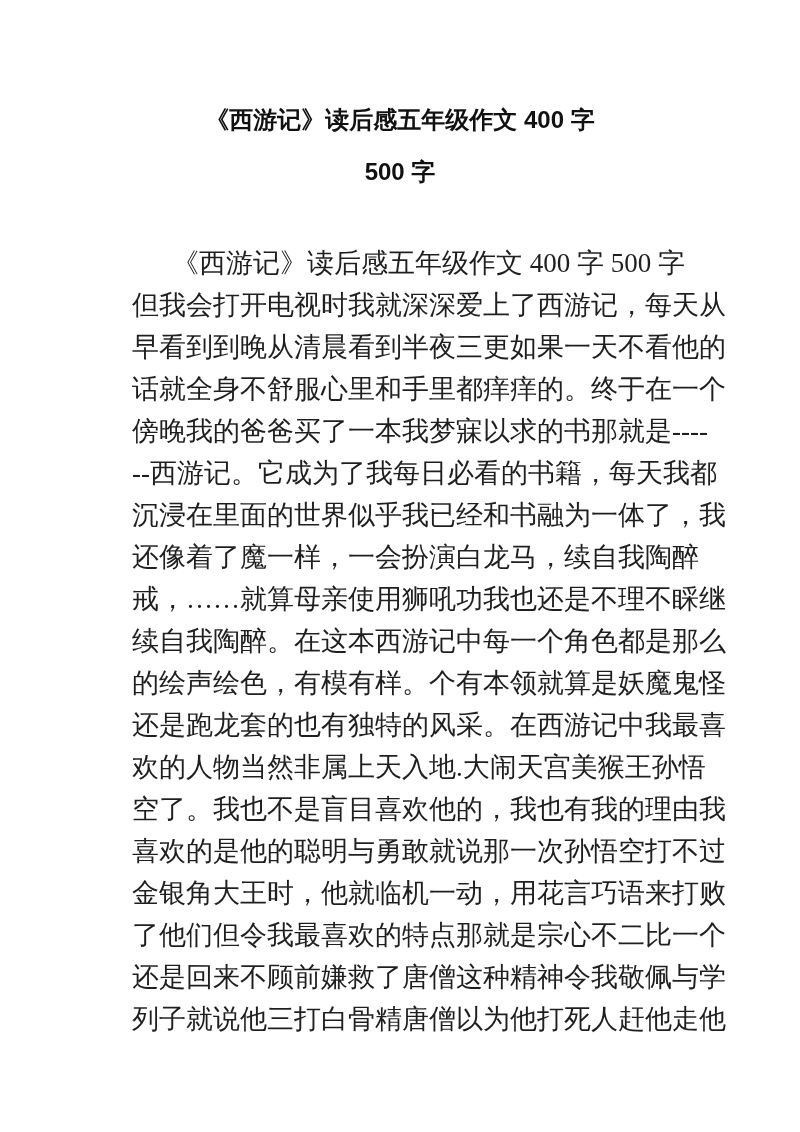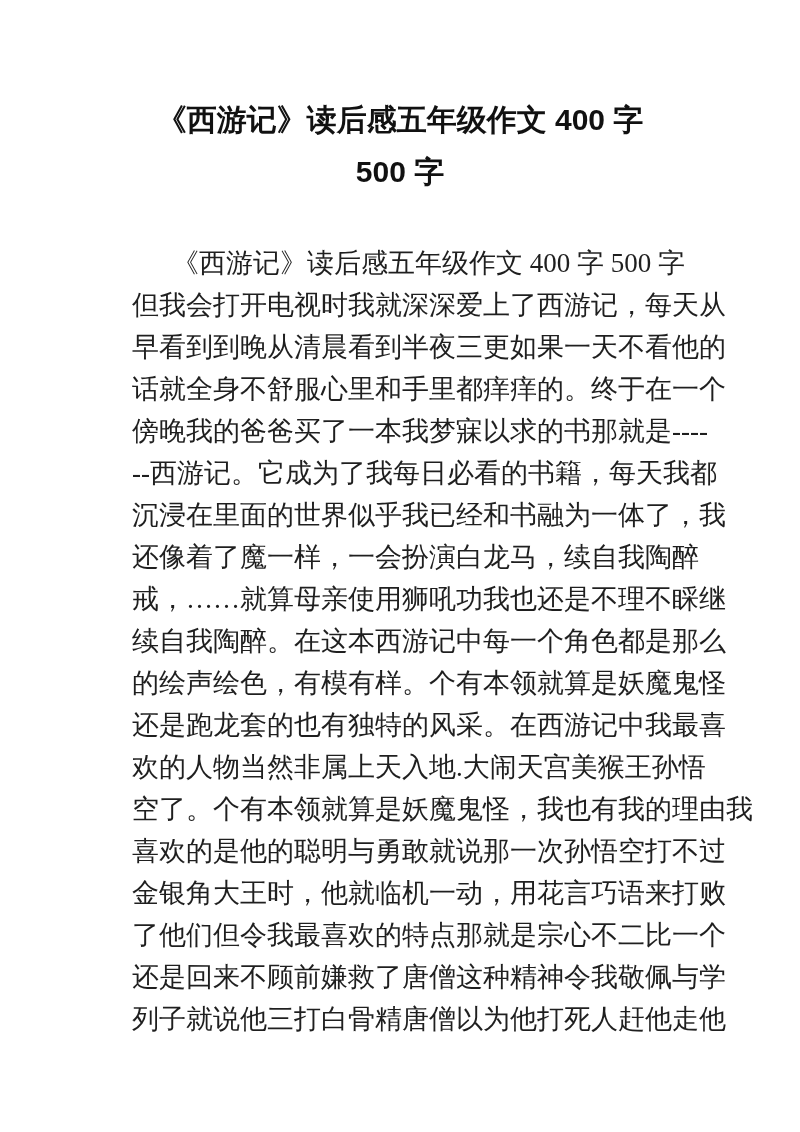--- a/index.html
+++ b/index.html
@@ -10,21 +10,21 @@
     height: 1132px;
     background: #ffffff;
     overflow: hidden;
     color: #1a1a1a;
   }
   .title-block {
     padding-top: 94px;
     text-align: center;
     font-family: "Liberation Sans", sans-serif;
     font-weight: bold;
-    font-size: 30px;
+    font-size: 24px;
     line-height: 52px;
     color: #111111;
   }
   .title-line { white-space: nowrap; }
   .body-block {
     margin-top: 44px;
     margin-left: 132px;
     width: 580px;
     font-family: Liberation Serif, serif;
     font-size: 27px;
@@ -51,21 +51,21 @@
     <div class="body-line">话就全身不舒服心里和手里都痒痒的。终于在一个</div>
     <div class="body-line">傍晚我的爸爸买了一本我梦寐以求的书那就是----</div>
     <div class="body-line">--西游记。它成为了我每日必看的书籍，每天我都</div>
     <div class="body-line">沉浸在里面的世界似乎我已经和书融为一体了，我</div>
     <div class="body-line">还像着了魔一样，一会扮演白龙马，续自我陶醉</div>
     <div class="body-line">戒，……就算母亲使用狮吼功我也还是不理不睬继</div>
     <div class="body-line">续自我陶醉。在这本西游记中每一个角色都是那么</div>
     <div class="body-line">的绘声绘色，有模有样。个有本领就算是妖魔鬼怪</div>
     <div class="body-line">还是跑龙套的也有独特的风采。在西游记中我最喜</div>
     <div class="body-line">欢的人物当然非属上天入地.大闹天宫美猴王孙悟</div>
-    <div class="body-line">空了。个有本领就算是妖魔鬼怪，我也有我的理由我</div>
+    <div class="body-line">空了。我也不是盲目喜欢他的，我也有我的理由我</div>
     <div class="body-line">喜欢的是他的聪明与勇敢就说那一次孙悟空打不过</div>
     <div class="body-line">金银角大王时，他就临机一动，用花言巧语来打败</div>
     <div class="body-line">了他们但令我最喜欢的特点那就是宗心不二比一个</div>
     <div class="body-line">还是回来不顾前嫌救了唐僧这种精神令我敬佩与学</div>
     <div class="body-line">列子就说他三打白骨精唐僧以为他打死人赶他走他</div>
   </div>
 
 </div>
 
 </body></html>

